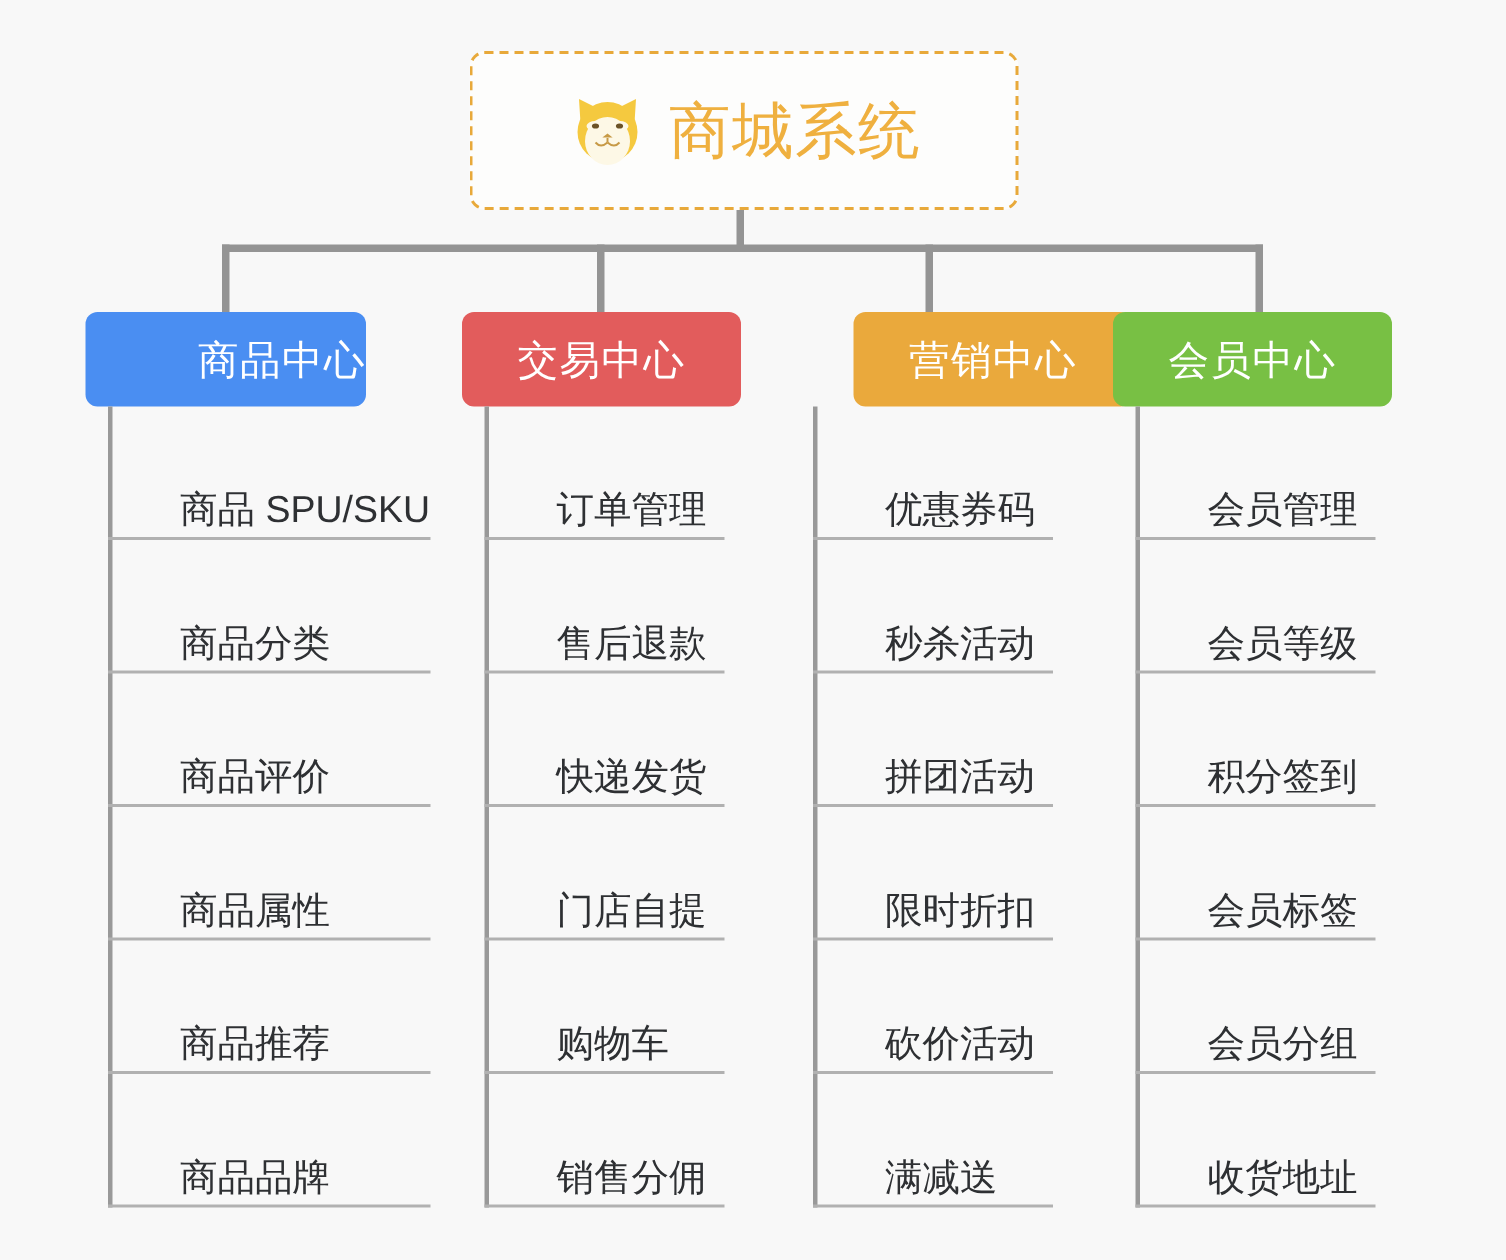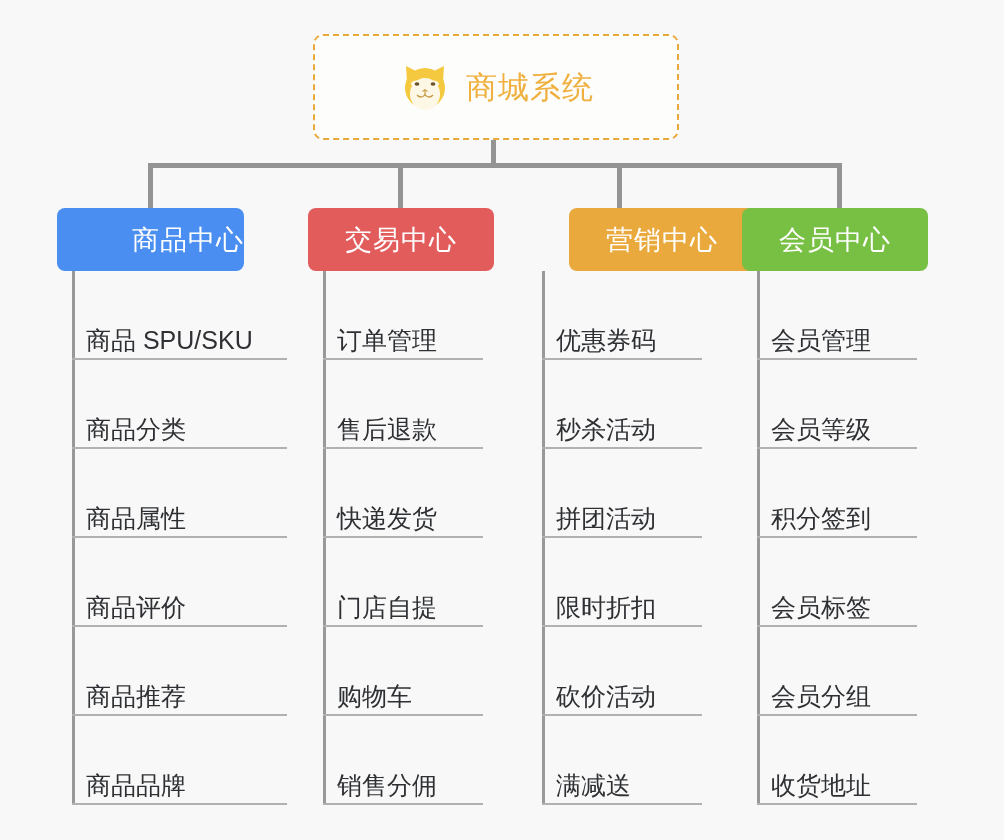--- a/index.html
+++ b/index.html
@@ -41,21 +41,21 @@
     gap: 14px;
   }
   .root-icon {
     width: 54px;
     height: 54px;
     flex: 0 0 54px;
     position: relative;
     display: block;
   }
   .root-label {
-    font-size: 31px;
+    font-size: 41px;
     line-height: 1;
     color: #efb03f;
     letter-spacing: 1px;
     white-space: nowrap;
   }
 
   
   .conn {
     position: absolute;
     background: #949494;
@@ -121,21 +121,21 @@
   }
   .leaf-line {
     position: absolute;
     left: 0;
     bottom: 0;
     height: 2px;
     background: #b1b1b1;
   }
   .leaf-label {
     position: relative;
-    padding-left: 14px;
+    padding-left: 48px;
     padding-bottom: 6px;
     font-size: 25px;
     line-height: 1.1;
     color: #2e3033;
     white-space: nowrap;
   }
 
   
   #branch-0 { left: 57px; }
   #branch-0 .branch-head { width: 187px; justify-content: flex-end; }
@@ -201,25 +201,25 @@
       <div class="rail" style="background: rgb(153, 153, 153);"></div>
       <div class="leaf">
         <span class="leaf-label">商品 SPU/SKU</span>
         <span class="leaf-line" style="background: rgb(177, 177, 177);"></span>
       </div>
       <div class="leaf">
         <span class="leaf-label">商品分类</span>
         <span class="leaf-line" style="background: rgb(177, 177, 177);"></span>
       </div>
       <div class="leaf">
+        <span class="leaf-label">商品评价</span>
+        <span class="leaf-line" style="background: rgb(177, 177, 177);"></span>
+      </div>
+      <div class="leaf">
         <span class="leaf-label">商品属性</span>
-        <span class="leaf-line" style="background: rgb(177, 177, 177);"></span>
-      </div>
-      <div class="leaf">
-        <span class="leaf-label">商品评价</span>
         <span class="leaf-line" style="background: rgb(177, 177, 177);"></span>
       </div>
       <div class="leaf">
         <span class="leaf-label">商品推荐</span>
         <span class="leaf-line" style="background: rgb(177, 177, 177);"></span>
       </div>
       <div class="leaf">
         <span class="leaf-label">商品品牌</span>
         <span class="leaf-line" style="background: rgb(177, 177, 177);"></span>
       </div>

